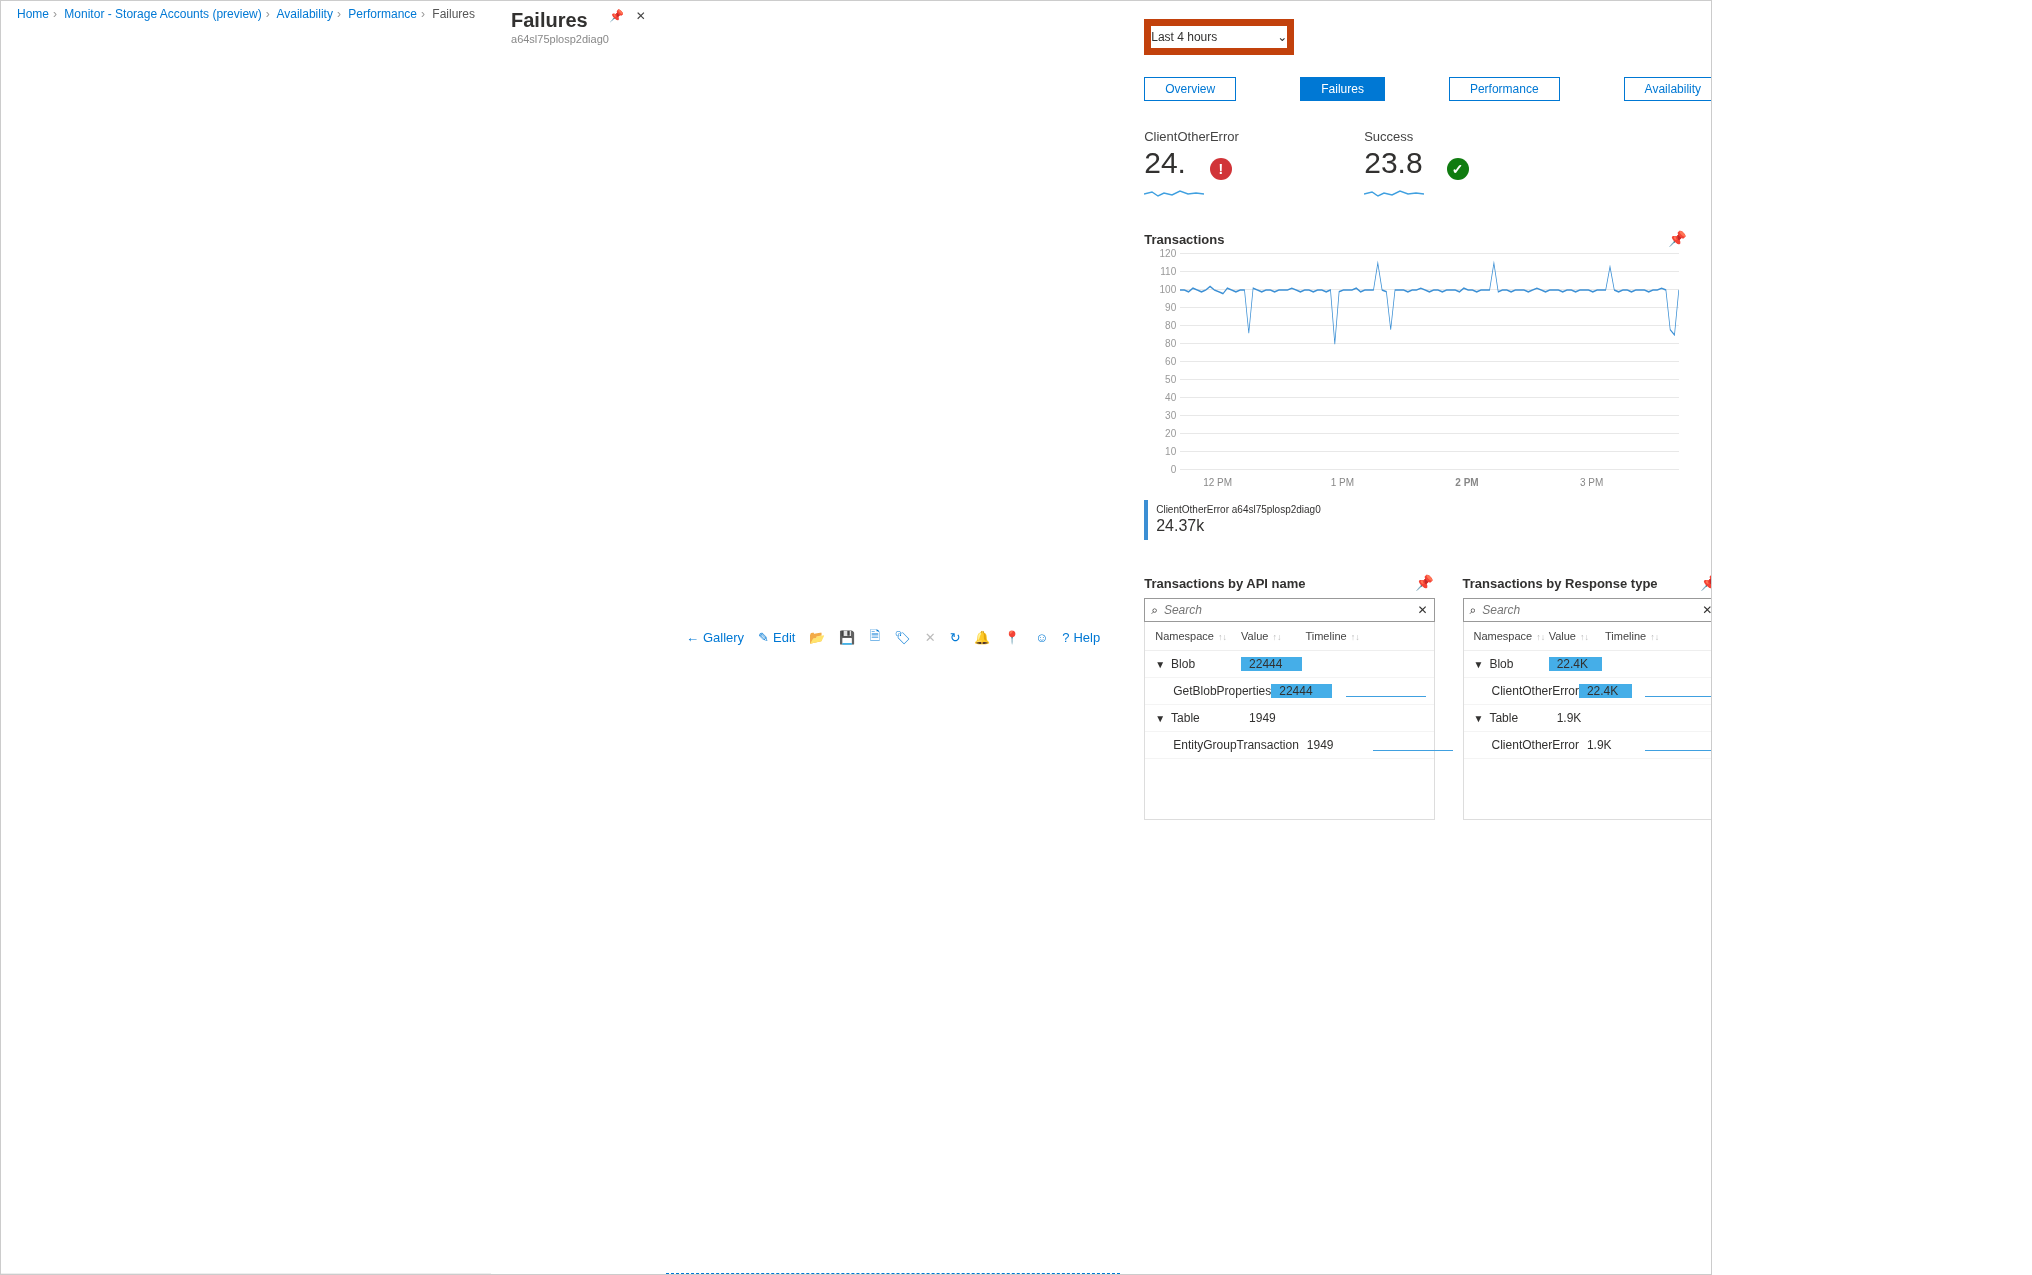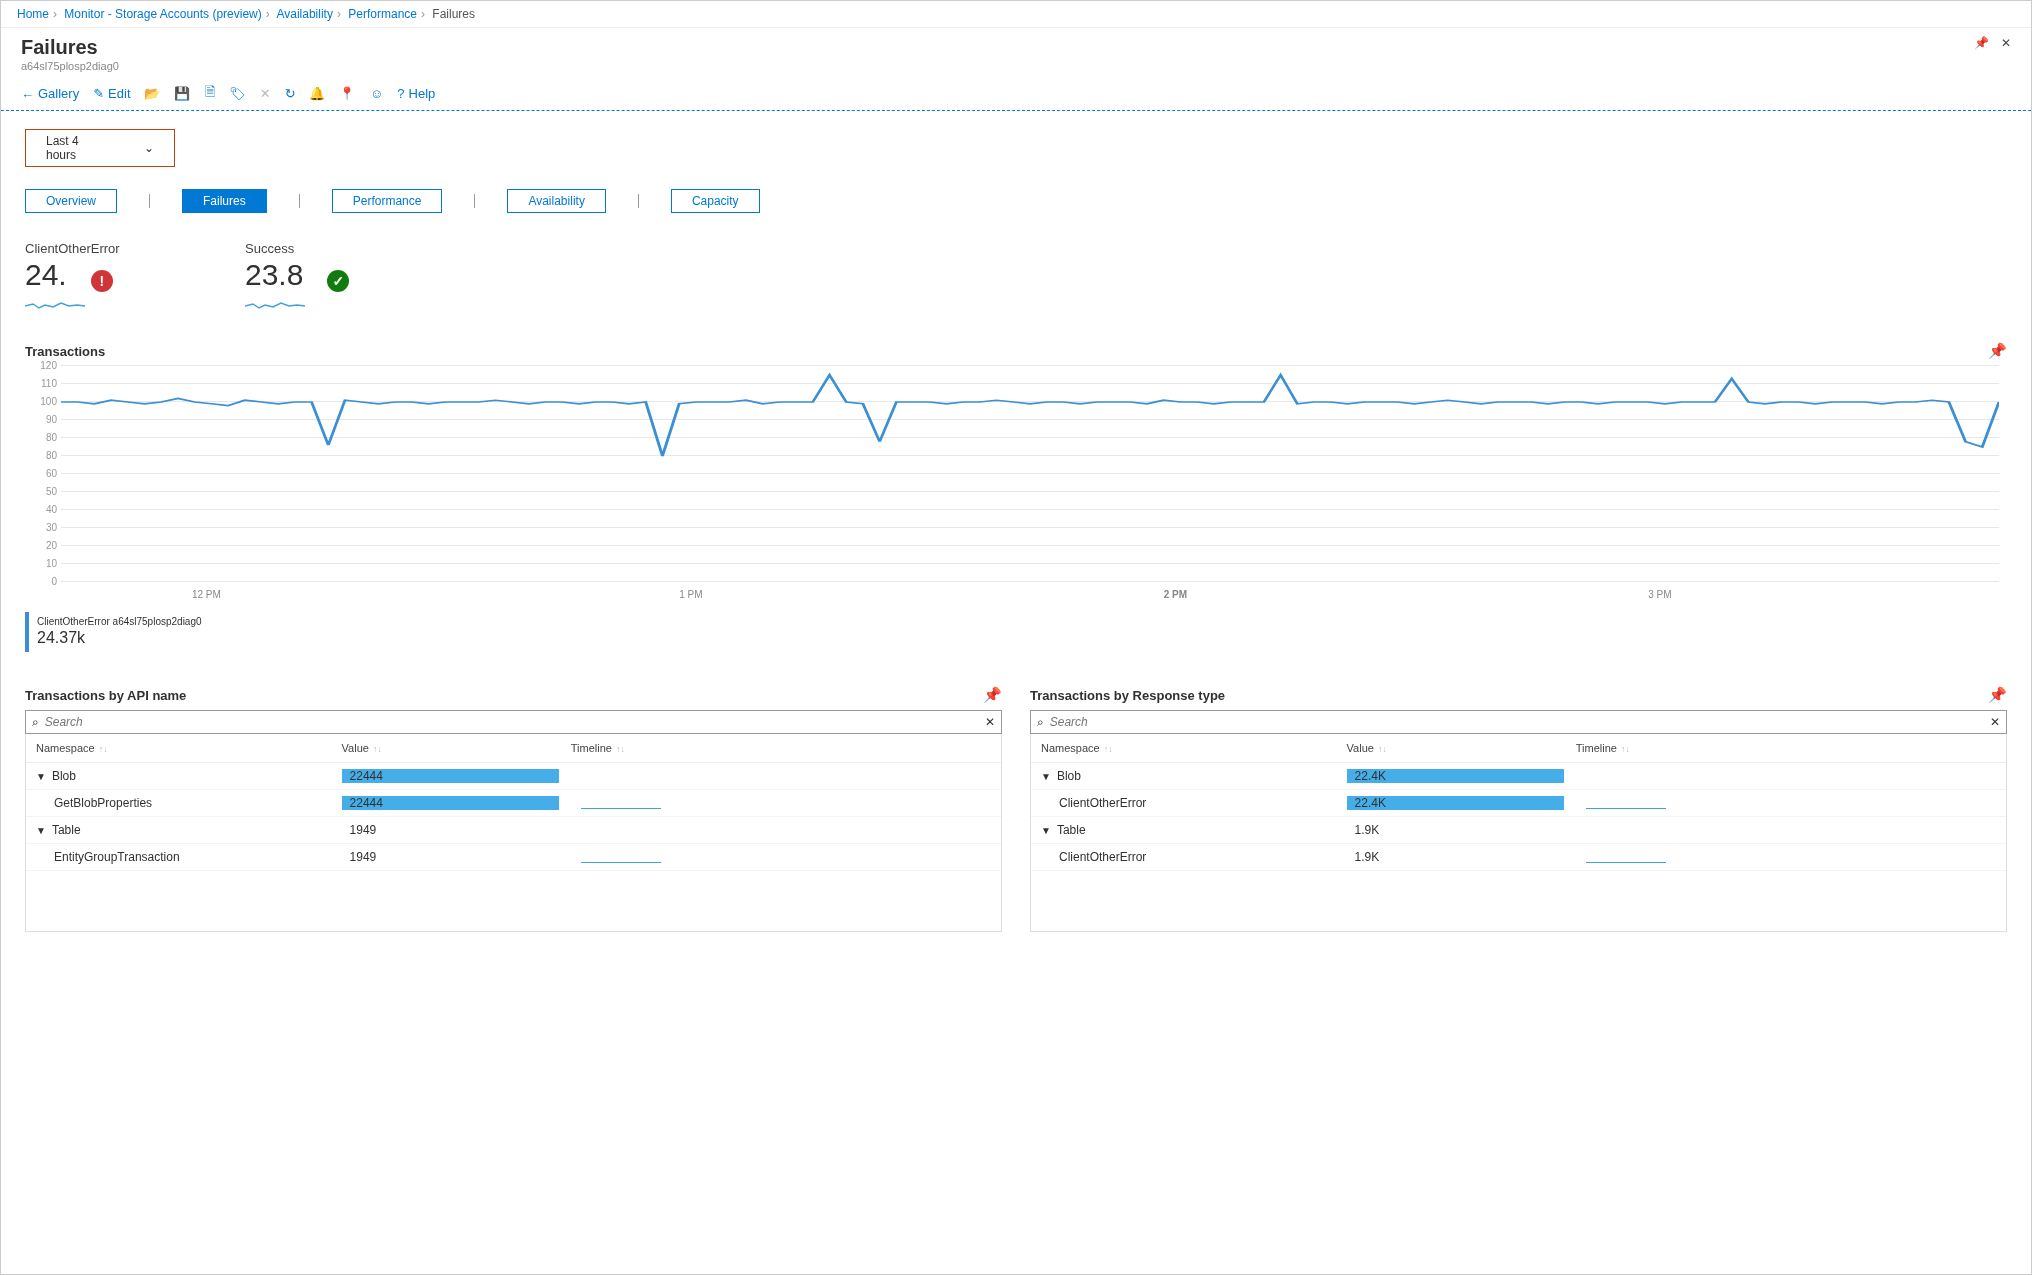--- a/index.html
+++ b/index.html
@@ -1,31 +1,31 @@
 <!DOCTYPE html>
 <html><head>
 <meta charset="utf-8">
 <style>
 * { margin:0; padding:0; box-sizing:border-box; font-family:'Segoe UI',Arial,sans-serif; }
 body { background:#fff; color:#323130; font-size:12px; overflow:hidden; }
-.root { width:2032px; height:1275px; border:1px solid #ccc; position:relative; display:flex; flex-direction:column; }
+.root { width:1712px; height:1275px; border:1px solid #ccc; position:relative; display:flex; }
 .breadcrumb { padding:6px 16px; font-size:12px; border-bottom:1px solid #eee; }
 .breadcrumb a { color:#0078d4; text-decoration:none; }
 .breadcrumb .sep { color:#999; margin:0 4px; }
 .breadcrumb .cur { color:#555; }
 .header { padding:8px 20px 4px; display:flex; justify-content:space-between; align-items:flex-start; }
 .header h1 { font-size:20px; font-weight:600; }
 .header .sub { color:#888; font-size:11px; margin-top:1px; }
 .header-icons { display:flex; gap:12px; align-items:center; color:#444; }
 .toolbar { padding:6px 20px; border-bottom:1px dashed #0078d4; display:flex; align-items:center; gap:14px; color:#0078d4; font-size:13px; }
 .toolbar .tbitem { display:flex; align-items:center; gap:4px; cursor:pointer; }
 .toolbar .disabled { color:#bbb; }
 .content-scroll { flex:1; overflow-y:scroll; padding:14px 24px 60px; position:relative; }
 .label { font-size:12px; color:#444; }
-.select { margin-top:4px; border:1px solid #c2410c; padding:4px 20px; width:150px; display:flex; justify-content:space-between; align-items:center; cursor:pointer; background:#fff;gap:32px; }
+.select { margin-top:4px; border:7px solid #c2410c; padding:4px 0; width:150px; display:flex; justify-content:space-between; align-items:center; cursor:pointer; background:#fff;gap:32px; }
 .tabs { display:flex; gap:32px; margin:22px 0 28px; align-items:center; }
 .tab { border:1px solid #0078d4; color:#0078d4; padding:4px 20px; font-size:12px; cursor:pointer; }
 .tab.active { background:#0078d4; color:#fff; }
 .tab-sep { width:1px; height:14px; background:#999; }
 .kpis { display:flex; gap:80px; margin-bottom:28px; }
 .kpi { width:140px; }
 .kpi .name { font-size:13px; color:#444; }
 .kpi .row { display:flex; align-items:flex-end; gap:24px; margin-top:2px; }
 .kpi .val { font-size:30px; font-weight:300; }
 .badge { width:22px; height:22px; border-radius:50%; display:inline-flex; align-items:center; justify-content:center; color:#fff; font-weight:bold; font-size:14px; }

